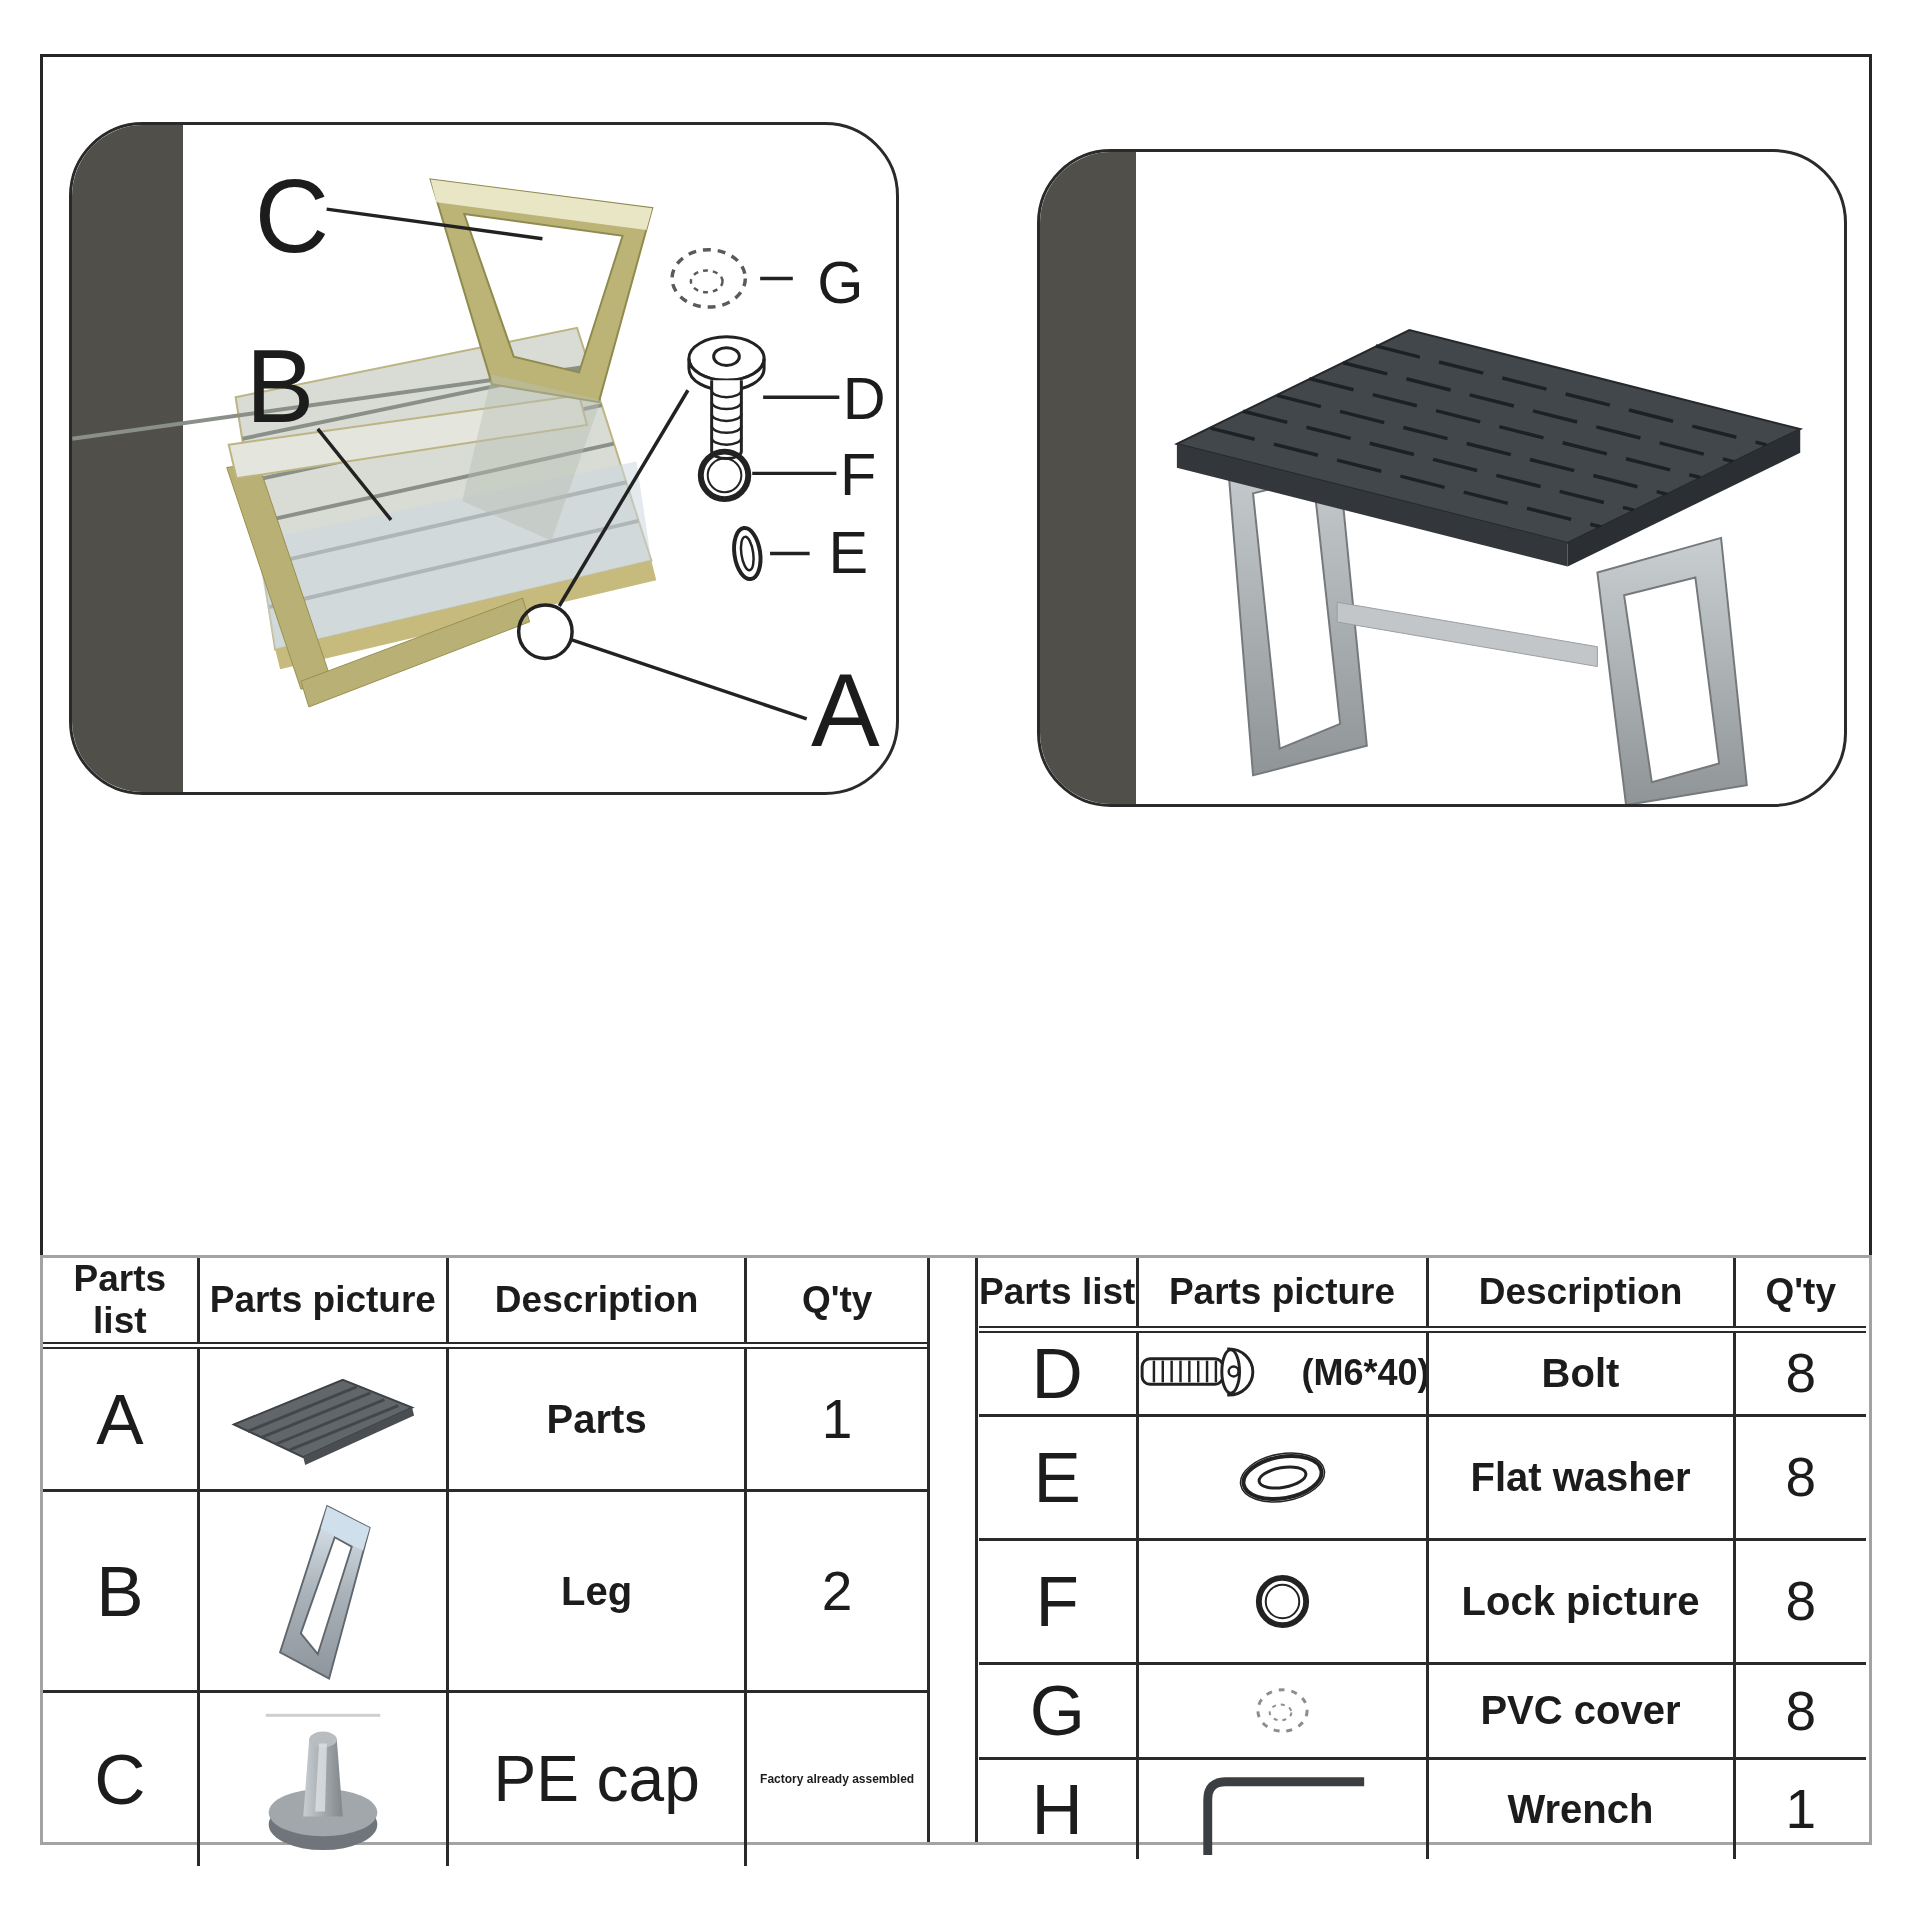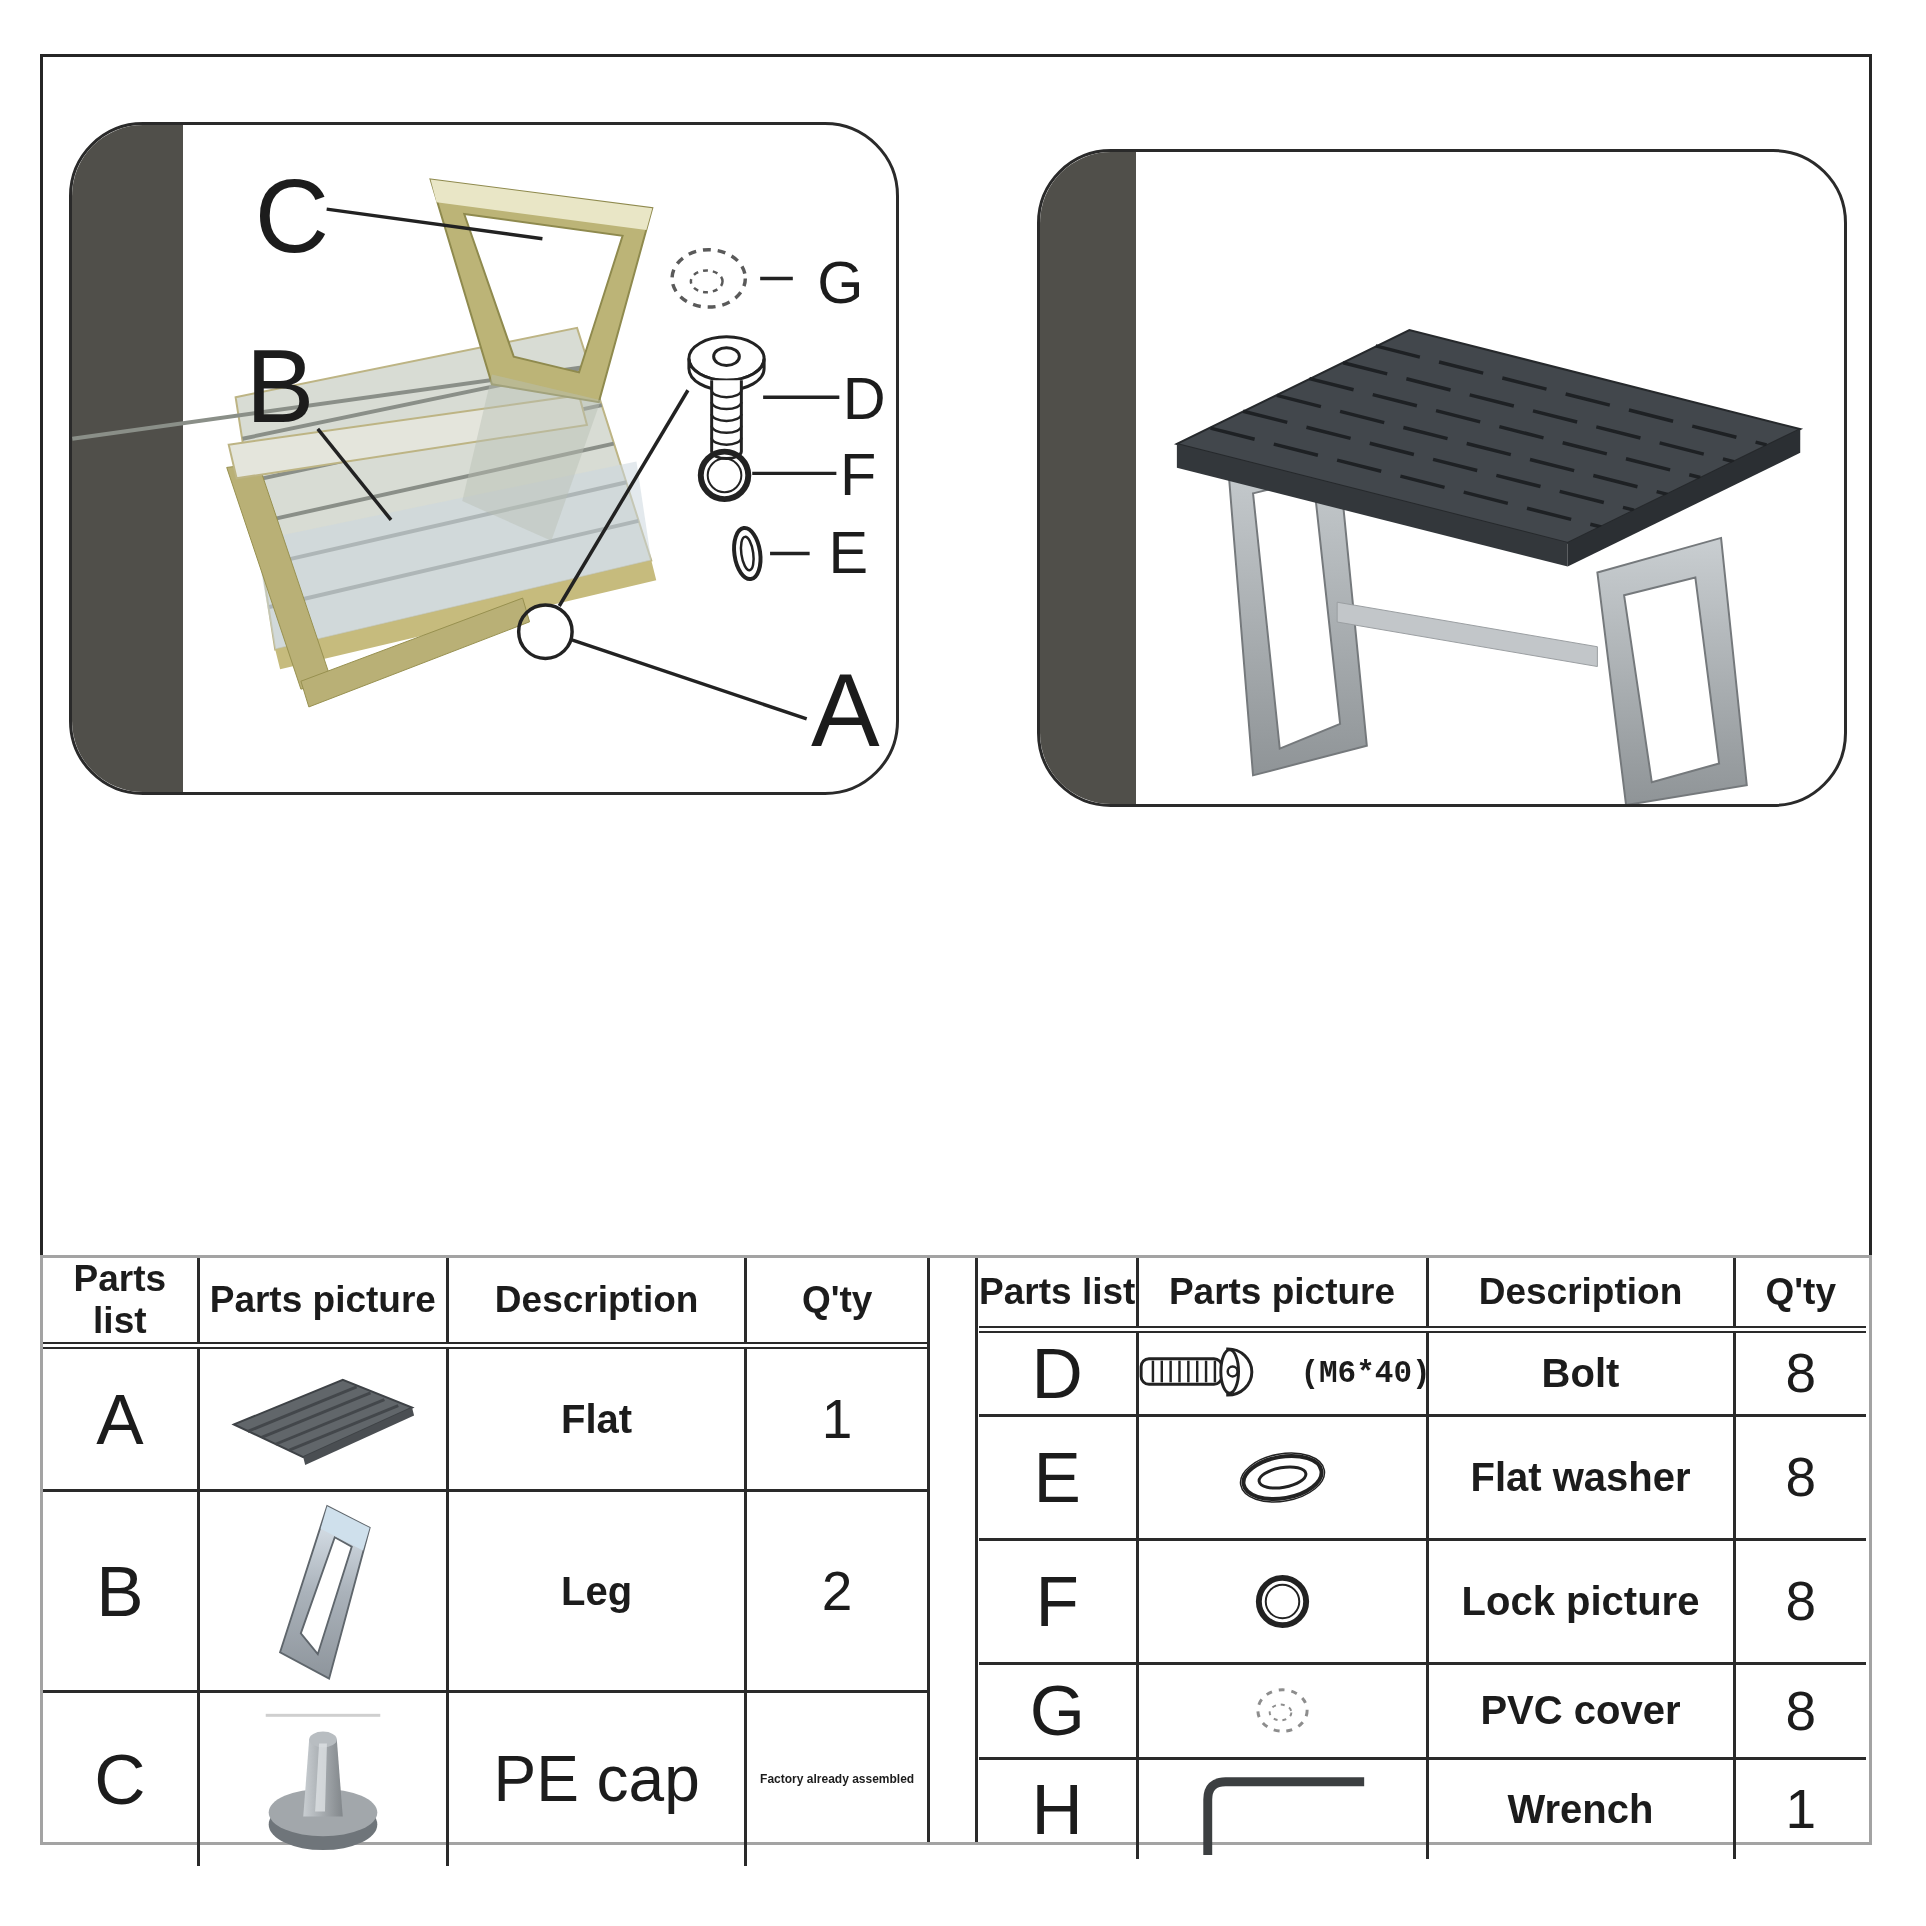--- a/index.html
+++ b/index.html
@@ -34,21 +34,21 @@
   .parts-table tr:last-child td{border-bottom:none;}
   .cell-letter{font-size:71px;font-weight:normal;}
   .cell-desc{font-size:40px;font-weight:bold;}
   .cell-desc-big{font-size:64px;font-weight:normal;}
   .cell-qty{font-size:55px;font-weight:normal;}
   .cell-note{font-size:12px;font-weight:bold;line-height:1.2;padding:0 30px;}
   #mid-gap{position:absolute;left:884px;top:0;bottom:0;width:51px;
            border-left:3px solid #2a2a2a;border-right:3px solid #2a2a2a;box-sizing:border-box;}
   .pic-wrap{display:flex;align-items:center;justify-content:center;height:100%;}
   .bolt-row-wrap{display:flex;align-items:center;justify-content:center;gap:14px;height:100%;}
-  .m6-note{font-size:31px;font-weight:bold;white-space:nowrap;font-family:Liberation Mono, monospace;}
+  .m6-note{font-size:36px;font-weight:bold;white-space:nowrap;}
 </style>
 </head>
 <body>
 
 <div id="canvas">
 
   <div id="page-border"></div>
 
   <div class="panel" id="exploded-panel">
     <div class="side-strip"></div>
@@ -176,21 +176,21 @@
             <g stroke="#43474b" stroke-width="3">
               <line x1="24" y1="62" x2="134" y2="17"></line>
                     <line x1="38" y1="68" x2="148" y2="23"></line>
               <line x1="52" y1="75" x2="162" y2="30"></line>
                     <line x1="66" y1="81" x2="176" y2="36"></line>
             </g>
             <polygon points="80,88 190,38 192,46 82,96" fill="#4a4e52"></polygon>
           </svg>
               </div>
             </td>
-        <td class="cell-desc">Flat</td>
+        <td class="cell-desc">Parts</td>
         <td class="cell-qty">1</td>
       </tr>
       <tr style="height:194px">
         <td class="cell-letter">B</td>
         <td>
               <div class="pic-wrap">
           <svg width="149" height="198" viewBox="0 0 150 210">
             <defs>
                     <linearGradient id="legIcoGrad" x1="0" y1="0" x2="0" y2="1">
               <stop offset="0" stop-color="#dfe8f0"></stop>

